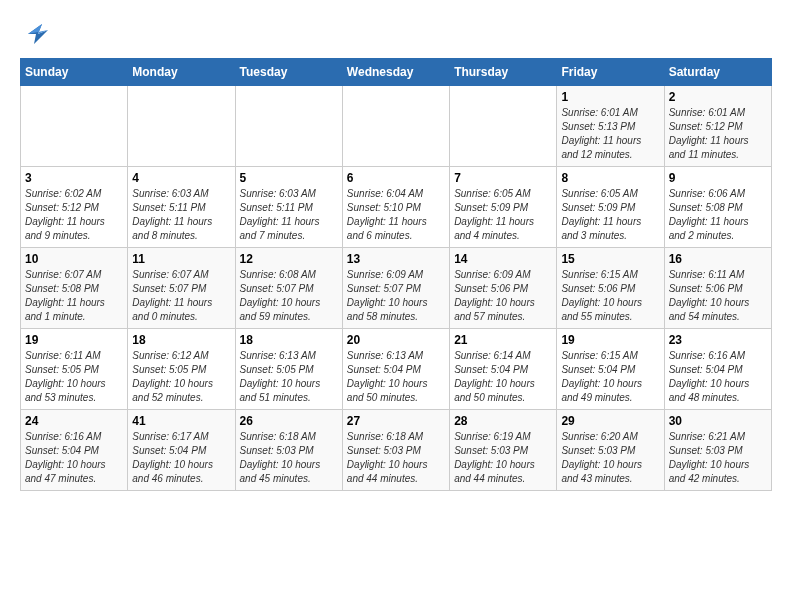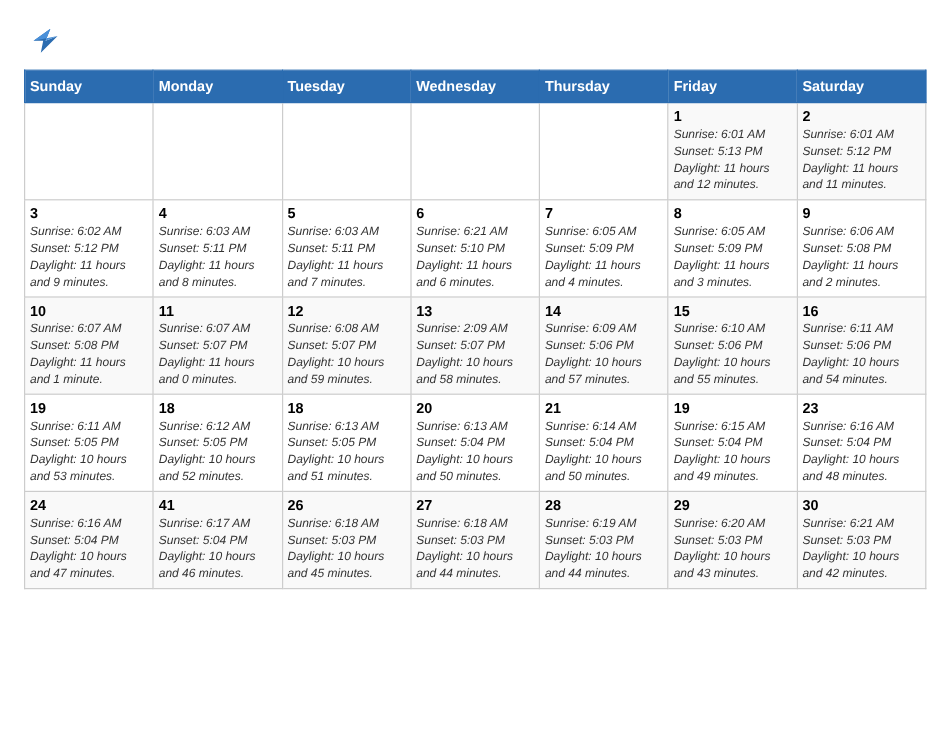--- a/index.html
+++ b/index.html
@@ -150,21 +150,21 @@
 Daylight: 11 hours and 8 minutes.</div>
         </td>
         <td>
           <span class="day-num">5</span>
           <div class="day-info">Sunrise: 6:03 AM
 Sunset: 5:11 PM
 Daylight: 11 hours and 7 minutes.</div>
         </td>
         <td>
           <span class="day-num">6</span>
-          <div class="day-info">Sunrise: 6:21 AM
+          <div class="day-info">Sunrise: 6:04 AM
 Sunset: 5:10 PM
 Daylight: 11 hours and 6 minutes.</div>
         </td>
         <td>
           <span class="day-num">7</span>
           <div class="day-info">Sunrise: 6:05 AM
 Sunset: 5:09 PM
 Daylight: 11 hours and 4 minutes.</div>
         </td>
         <td>
@@ -194,33 +194,33 @@
 Daylight: 11 hours and 0 minutes.</div>
         </td>
         <td>
           <span class="day-num">12</span>
           <div class="day-info">Sunrise: 6:08 AM
 Sunset: 5:07 PM
 Daylight: 10 hours and 59 minutes.</div>
         </td>
         <td>
           <span class="day-num">13</span>
-          <div class="day-info">Sunrise: 2:09 AM
+          <div class="day-info">Sunrise: 6:09 AM
 Sunset: 5:07 PM
 Daylight: 10 hours and 58 minutes.</div>
         </td>
         <td>
           <span class="day-num">14</span>
           <div class="day-info">Sunrise: 6:09 AM
 Sunset: 5:06 PM
 Daylight: 10 hours and 57 minutes.</div>
         </td>
         <td>
           <span class="day-num">15</span>
-          <div class="day-info">Sunrise: 6:10 AM
+          <div class="day-info">Sunrise: 6:15 AM
 Sunset: 5:06 PM
 Daylight: 10 hours and 55 minutes.</div>
         </td>
         <td>
           <span class="day-num">16</span>
           <div class="day-info">Sunrise: 6:11 AM
 Sunset: 5:06 PM
 Daylight: 10 hours and 54 minutes.</div>
         </td>
       </tr>

